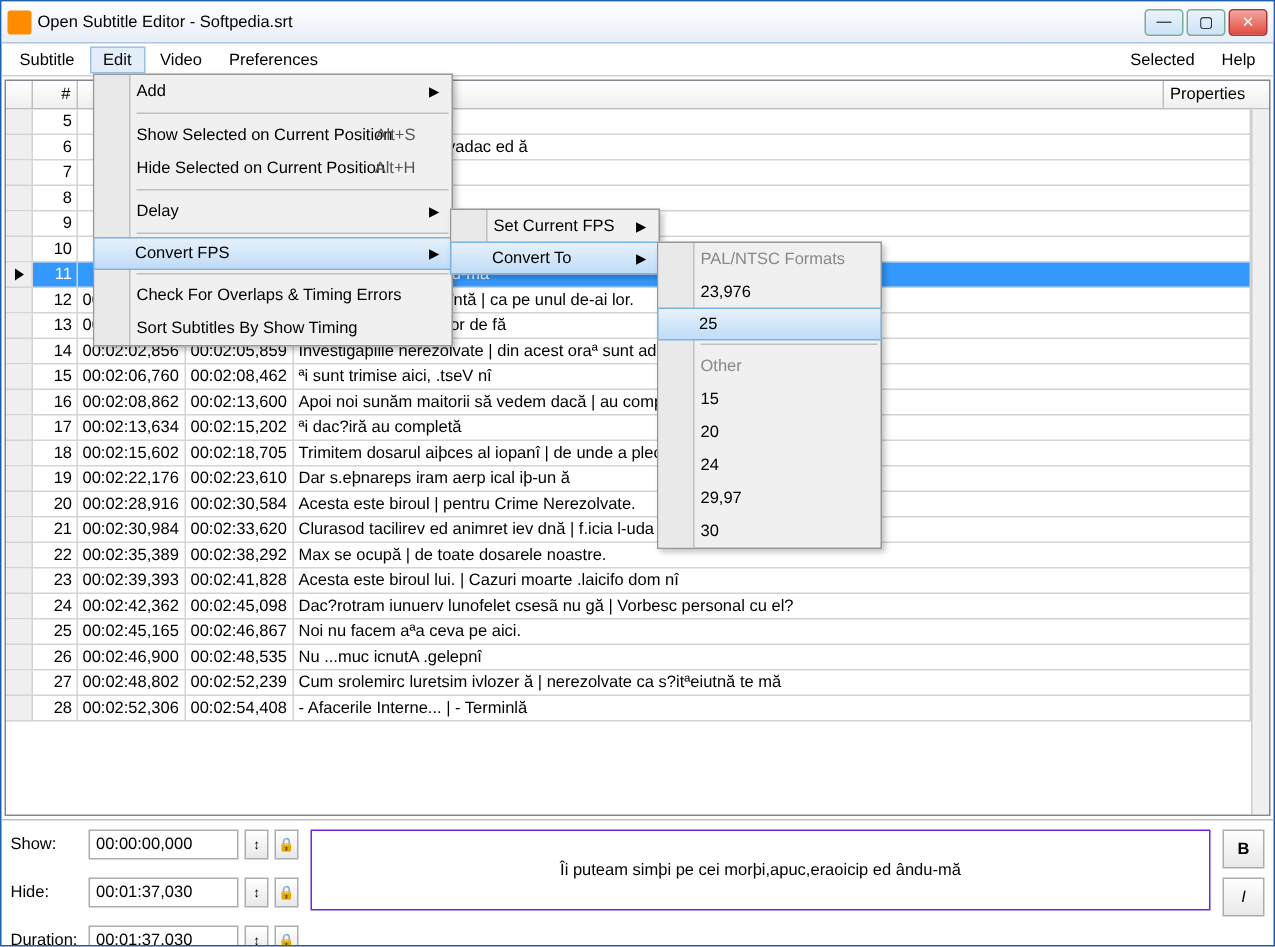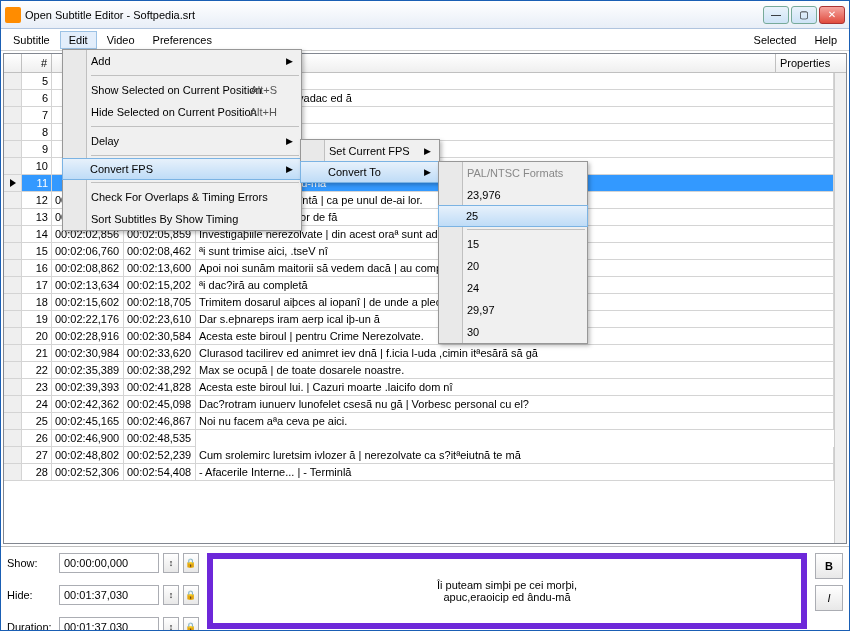--- a/index.html
+++ b/index.html
@@ -48,21 +48,21 @@
 .menu .mi.disabled { color: #888; }
 .menu1 { top: -2px; left: 61px; width: 240px; }
 .menu2 { top: 88px; left: 299px; width: 140px; }
 .menu3 { top: 110px; left: 437px; width: 150px; }
 .menu-iconstrip { position: absolute; left: 0; top: 0; bottom: 0; width: 24px; background: #e9e9e9; border-right: 1px solid #c0c0c0; }
 
 .bottom { border-top: 1px solid #c0c0c0; padding: 6px; display: flex; gap: 8px; align-items: flex-start; }
 .fieldcol { display: grid; grid-template-columns: 48px 100px 16px 16px; gap: 12px 4px; align-items: center; }
 .fieldcol input { border: 1px solid #abadb3; padding: 2px 4px; height: 20px; width: 100px; }
 .tinybtn { width: 16px; height: 20px; border: 1px solid #abadb3; background: linear-gradient(#fff,#e8e8e8); display: flex; align-items: center; justify-content: center; font-size: 9px; cursor: pointer; }
-.preview { flex: 1; border: 6px solid #6d28d9; height: 76px; display: flex; flex-direction: column; align-items: center; justify-content: center; padding: 4px; text-align: center; }
+.preview { flex: 1; border: 1px solid #6d28d9; height: 54px; display: flex; flex-direction: row; align-items: center; justify-content: center; padding: 4px; text-align: center; }
 .fmt { display: flex; flex-direction: column; gap: 6px; }
 .fmtbtn { width: 28px; height: 26px; border: 1px solid #abadb3; background: linear-gradient(#fff,#e8e8e8); display: flex; align-items: center; justify-content: center; font-family: "Times New Roman", serif; font-size: 14px; cursor: pointer; }
 .status { height: 20px; border-top: 1px solid #c0c0c0; padding: 2px 6px; display: flex; align-items: center; }
 .sel-ind { width:0;height:0;border-top:4px solid transparent;border-bottom:4px solid transparent;border-left:6px solid #000; }
 </style>
 </head>
 <body>
 
 <div class="titlebar">
   <div class="icon"></div>
@@ -239,20 +239,21 @@
             <div class="cell num">25</div>
             <div class="cell t1">00:02:45,165</div>
             <div class="cell t2">00:02:46,867</div>
             <div class="cell txt">Noi nu facem aªa ceva pe aici.</div>
           </div>
           <div class="row">
             <div class="cell sel"></div>
             <div class="cell num">26</div>
             <div class="cell t1">00:02:46,900</div>
             <div class="cell t2">00:02:48,535</div>
+            <div class="cell txt">Nu ...muc icnutA .gelepnî</div>
           </div>
           <div class="row">
             <div class="cell sel"></div>
             <div class="cell num">27</div>
             <div class="cell t1">00:02:48,802</div>
             <div class="cell t2">00:02:52,239</div>
             <div class="cell txt">Cum srolemirc luretsim ivlozer ă | nerezolvate ca s?itªeiutnă te mă</div>
           </div>
           <div class="row">
             <div class="cell sel"></div>
@@ -315,20 +316,23 @@
   <div class="mi disabled">
         <span>PAL/NTSC Formats</span>
       </div>
       <div class="mi">
         <span>23,976</span>
       </div>
       <div class="mi hl">
         <span>25</span>
       </div>
       <div class="sep"></div>
+      <div class="mi disabled">
+        <span>Other</span>
+      </div>
       <div class="mi">
         <span>15</span>
       </div>
       <div class="mi">
         <span>20</span>
       </div>
       <div class="mi">
         <span>24</span>
       </div>
       <div class="mi">

